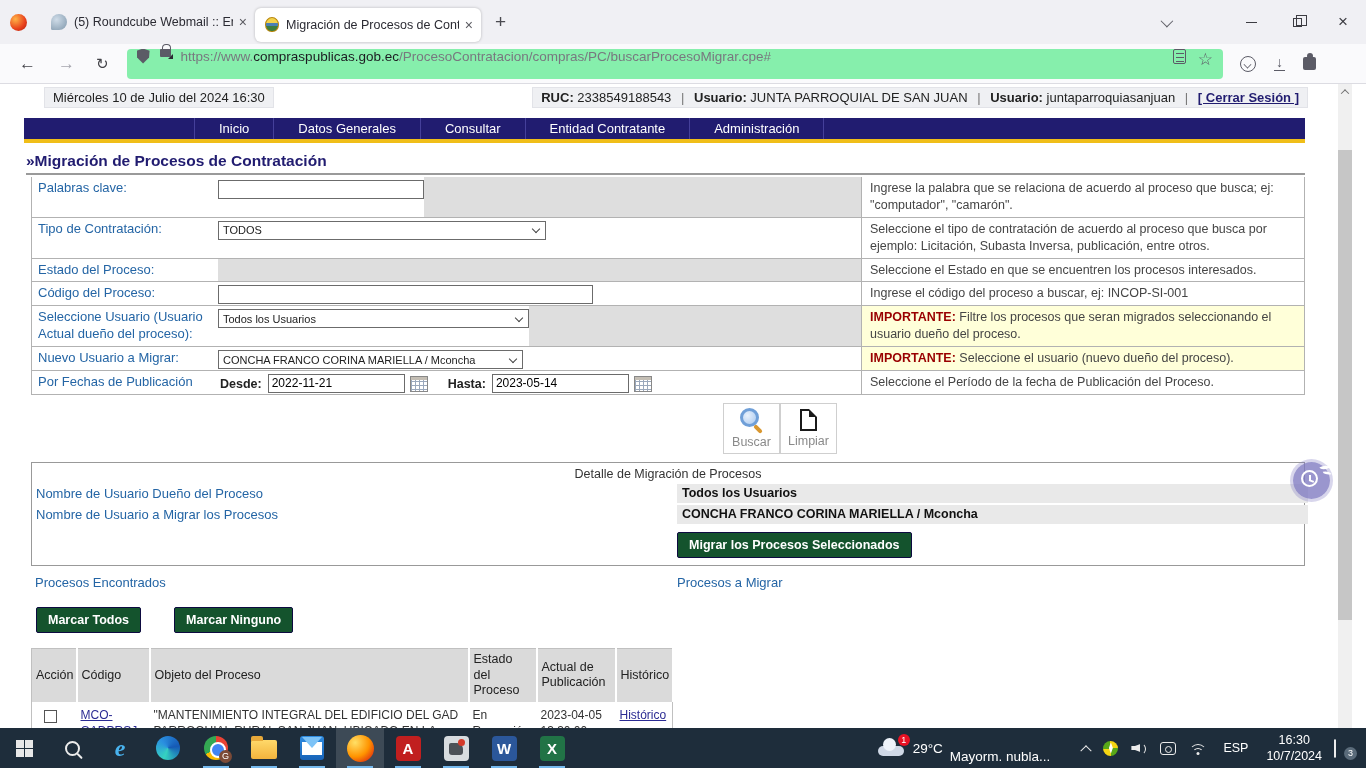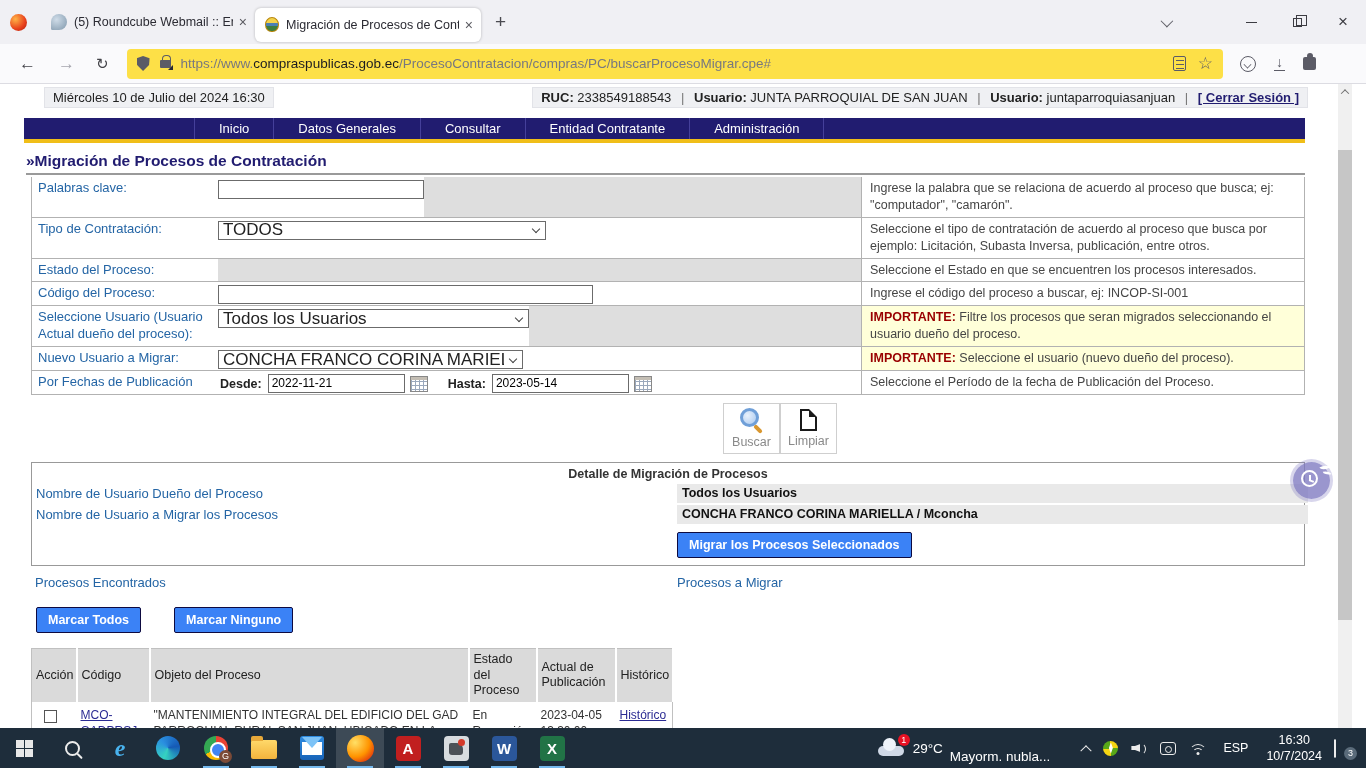--- a/index.html
+++ b/index.html
@@ -25,21 +25,21 @@
   .chev-dn { width:9px; height:9px; border-right:1.6px solid #5f5f66; border-bottom:1.6px solid #5f5f66; transform:rotate(45deg) translateY(-2px); }
   .min-bar { width:11px; border-top:1.4px solid #3c3c42; }
   .restore { width:9px; height:9px; border:1.2px solid #3c3c42; position:relative; background:#f0f0f4; }
   .restore::before { content:""; position:absolute; top:-4px; left:2px; width:9px; height:9px; border:1.2px solid #3c3c42; }
   .close-x { font-size:17px; color:#3c3c42; }
 
   .toolbar { height:40px; background:#fafafc; border-bottom:1px solid #dcdce2; display:flex; align-items:center; padding:0 8px; }
   .nav-arrow { font-size:17px; color:#44444a; padding:0 11px; }
   .nav-arrow.fwd { color:#a5a5ad; }
   .reload { font-size:15px; color:#44444a; padding:0 10px; }
-  .urlbar { flex:1; height:30px; background:#fde047; border-radius:4px; display:flex; align-items:center; margin:0 8px; padding:0 10px; }
+  .urlbar { flex:1; height:30px; background:#86efac; border-radius:4px; display:flex; align-items:flex-start; margin:0 8px; padding:0 10px; }
   .shield { width:13px; height:15px; background:#5b5b66; clip-path:polygon(50% 0,100% 15%,96% 60%,50% 100%,4% 60%,0 15%); margin-right:10px; }
   .lock { width:11px; height:8px; background:#5b5b66; border-radius:1px; position:relative; margin-right:10px; }
   .lock::before { content:""; position:absolute; top:-5px; left:2px; width:7px; height:7px; border:1.8px solid #5b5b66; border-bottom:none; border-radius:4px 4px 0 0; }
   .lock::after { content:""; position:absolute; right:-2px; bottom:-2px; border-left:5px solid transparent; border-bottom:5px solid #2b2b33; }
   .url-text { font-size:13.5px; color:#78787f; white-space:nowrap; overflow:hidden; flex:1; }
   .url-text .dom { color:#1c1c21; }
   .reader-ic { width:13px; height:15px; border:1.4px solid #5b5b66; border-radius:2px; margin:0 12px 0 8px;
     background:repeating-linear-gradient(#5b5b66 0 1.4px, transparent 1.4px 4px) 2px 3px / 8px 9px no-repeat; }
   .star { font-size:17px; color:#5b5b66; }
   .tool-ic { margin:0 9px; display:flex; align-items:center; justify-content:center; }
@@ -71,45 +71,45 @@
   .frow { display:flex; border-top:1px solid #b2b2b2; }
   .frow:first-child { border-top:none; }
   .flabel { width:186px; padding:3px 4px 3px 6px; color:#2465A5; font-size:13px; line-height:1.3; }
   .fctrl { width:643px; display:flex; align-items:flex-start; padding-top:3px; }
   .fctrl .fill { flex:1; align-self:stretch; background:#dedede; margin-top:-3px; }
   .fctrl.allgray { background:#dedede; }
   .fhelp { flex:1; border-left:1px solid #b2b2b2; padding:3px 8px; font-size:12.5px; color:#454545; line-height:1.35; }
   .fhelp.warn { background:#FFFFD9; }
   .fhelp .imp { color:#990000; font-weight:bold; }
   .ti { border:1px solid #6b6b6b; height:19px; font-size:12px; padding:0 3px; background:#fff; font-family:"Liberation Sans", sans-serif; }
-  .sel { border:1px solid #6b6b6b; height:19px; background:#fff; font-size:17px; color:#222; display:flex; align-items:center; padding:0 4px; }
+  .sel { border:1px solid #6b6b6b; height:19px; background:#fff; font-size:11px; color:#222; display:flex; align-items:center; padding:0 4px; }
   .sel .sval { flex:1; white-space:nowrap; overflow:hidden; }
   .sel .chev { width:6px; height:6px; border-right:1.5px solid #444; border-bottom:1.5px solid #444; transform:rotate(45deg); margin:-2px 2px 0 6px; flex:none; }
   .datelbl { font-weight:bold; font-size:12.5px; color:#222; margin:3px 6px 0 2px; }
   .cal { width:18px; height:16px; margin:2px 0 0 5px; border:1px solid #888; background:
       linear-gradient(#c4beb4 0 3px, transparent 3px),
       repeating-linear-gradient(90deg, #9aa8bc 0 1px, transparent 1px 4px),
       repeating-linear-gradient(#9aa8bc 0 1px, transparent 1px 4px), #fff; }
 
   .btnrow { margin:8px 0 6px 723px; display:flex; }
   .imgbtn { width:57px; height:51px; border:1px solid #cfcfcf; background:#fff; display:flex; flex-direction:column; align-items:center; justify-content:center; gap:3px; }
   .imgbtn .lbl { color:#8a8a8a; font-size:12.5px; }
   .mag { width:24px; height:24px; position:relative; }
   .mag::before { content:""; position:absolute; left:0; top:0; width:13px; height:13px; border:3px solid #6f9fd8; border-radius:50%;
       background:radial-gradient(circle at 35% 35%, #e8f1fc, #a8c8ef); }
   .mag::after { content:""; position:absolute; right:1px; bottom:1px; width:10px; height:4px; background:#d9972f; border-radius:2px; transform:rotate(45deg); }
   .pgic { width:17px; height:22px; border:2px solid #1a1a1a; background:#fff; position:relative; }
   .pgic::after { content:""; position:absolute; top:-2px; right:-2px; border-left:8px solid #1a1a1a; border-top:8px solid #fff; }
 
   .detailbox { margin:8px 47px 0 31px; border:1px solid #999; padding:4px 0 7px; position:relative; }
-  .dtitle { text-align:center; font-size:12.5px; color:#333; margin-bottom:3px;font-weight:bold; }
+  .dtitle { text-align:center; font-size:12.5px; color:#333; margin-bottom:3px; }
   .drow { position:relative; height:20px; margin-top:1px; }
   .dlabel { position:absolute; left:4px; top:2px; color:#2465A5; font-size:13px; }
   .dvalue { position:absolute; left:645px; top:0; width:631px; background:#E9E9E9; font-weight:bold; font-size:12.5px; color:#111; padding:2px 5px 3px; }
-  .navybtn { background:#3b82f6; color:#fff; font-weight:bold; font-size:12.5px; border:1px solid #0d0a40; padding:5px 11px; border-radius:2px; font-family:"Liberation Sans", sans-serif; cursor:pointer; }
+  .navybtn { background:#14532d; color:#fff; font-weight:bold; font-size:12.5px; border:1px solid #0d0a40; padding:5px 11px; border-radius:2px; font-family:"Liberation Sans", sans-serif; cursor:pointer; }
   .migrate { margin:7px 0 0 645px; display:block; }
 
   .listlabels { position:relative; height:17px; margin:9px 47px 0 31px; }
   .listlabels span { color:#2465A5; font-size:13px; position:absolute; top:0; }
   .ll-found { left:4px; } .ll-mig { left:646px; }
 
   .markbtns { margin:15px 0 0 36px; display:flex; gap:33px; }
 
   table.results { margin:15px 0 0 31px; width:641px; border-collapse:collapse; table-layout:fixed; border:1px solid #c0c0c0; }
   table.results th { background:#DADADA; font-weight:normal; color:#222; font-size:12.5px; text-align:left; padding:3px 4px; border-right:2px solid #fff; vertical-align:middle; line-height:1.25; }

